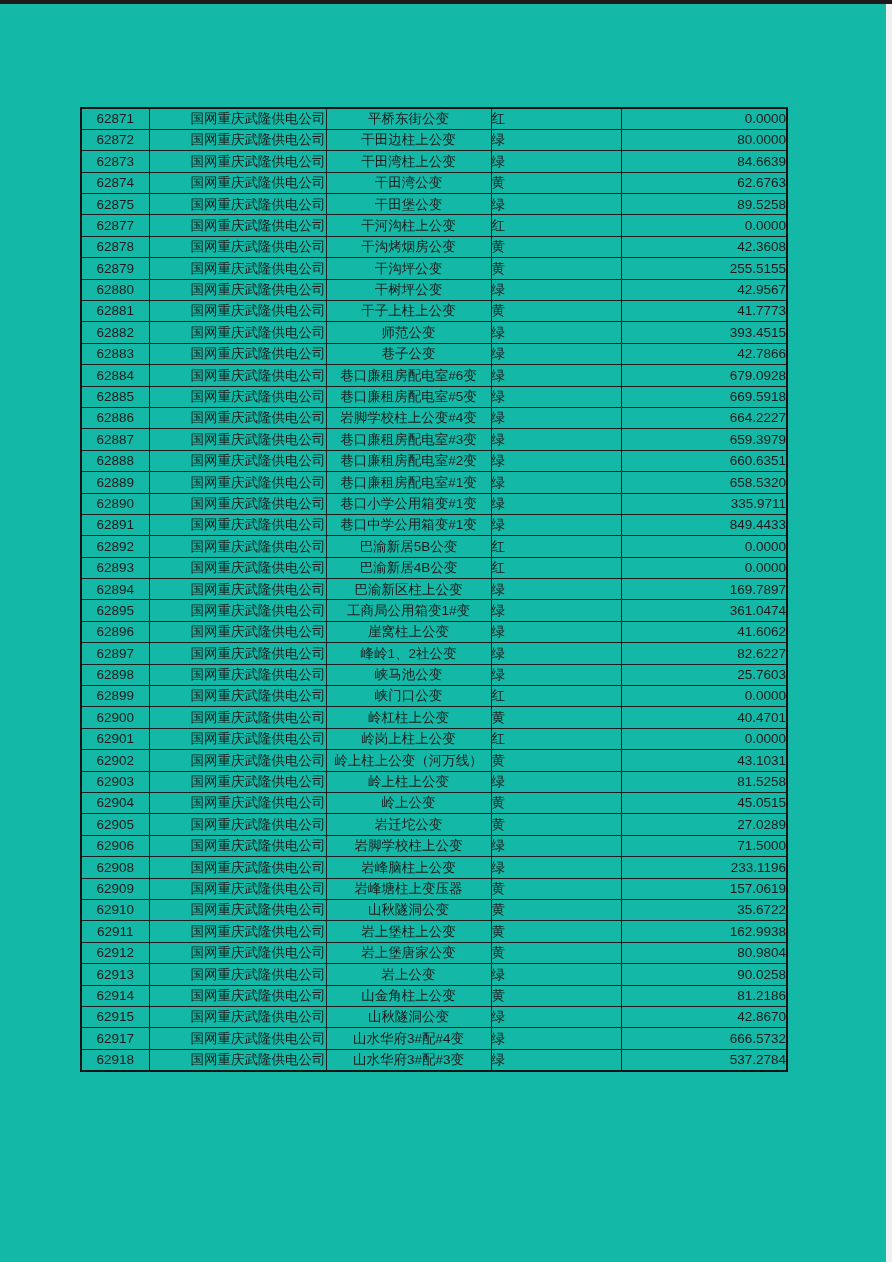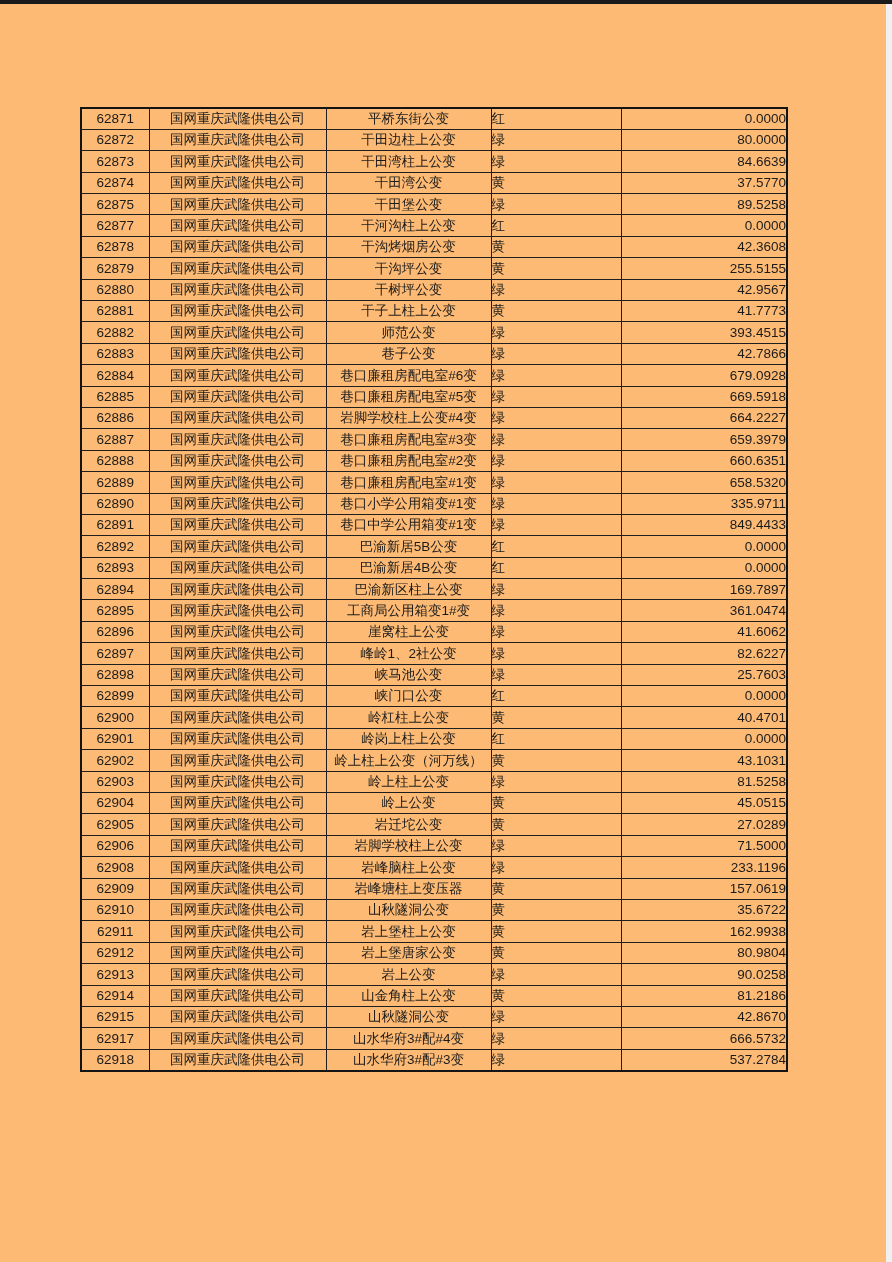--- a/index.html
+++ b/index.html
@@ -4,21 +4,21 @@
 <style>
   html, body {
     margin: 0;
     padding: 0;
     background: #ffffff;
   }
   .page {
     position: relative;
     width: 892px;
     height: 1262px;
-    background: #fdba74;
+    background: #14b8a6;
     overflow: hidden;
     font-family: "Liberation Sans", "DejaVu Sans", sans-serif;
   }
   .top-edge {
     position: absolute;
     top: 0;
     left: 0;
     width: 892px;
     height: 4px;
     background: #1a1a1a;
@@ -48,21 +48,21 @@
     padding: 0;
     overflow: hidden;
     white-space: nowrap;
     vertical-align: middle;
     line-height: 1;
   }
   table.data-table {
     border: 2px solid #141414;
   }
   td.col-id      { text-align: center; }
-  td.col-company { text-align: center; padding-left: 5px; }
+  td.col-company { text-align: right; padding-left: 5px; }
   td.col-name    { text-align: center; padding-left: 5px; }
   td.col-color   { text-align: left; padding-left: 5px; }
   td.col-value   { text-align: right; }
 </style>
 </head>
 <body>
 
 <div class="page">
   <div class="top-edge"></div>
   <div class="right-edge"></div>
@@ -96,21 +96,21 @@
           <td class="col-company">国网重庆武隆供电公司</td>
           <td class="col-name">干田湾柱上公变</td>
           <td class="col-color">绿</td>
           <td class="col-value">84.6639</td>
         </tr>
         <tr>
           <td class="col-id">62874</td>
           <td class="col-company">国网重庆武隆供电公司</td>
           <td class="col-name">干田湾公变</td>
           <td class="col-color">黄</td>
-          <td class="col-value">37.5770</td>
+          <td class="col-value">62.6763</td>
         </tr>
         <tr>
           <td class="col-id">62875</td>
           <td class="col-company">国网重庆武隆供电公司</td>
           <td class="col-name">干田堡公变</td>
           <td class="col-color">绿</td>
           <td class="col-value">89.5258</td>
         </tr>
         <tr>
           <td class="col-id">62877</td>

